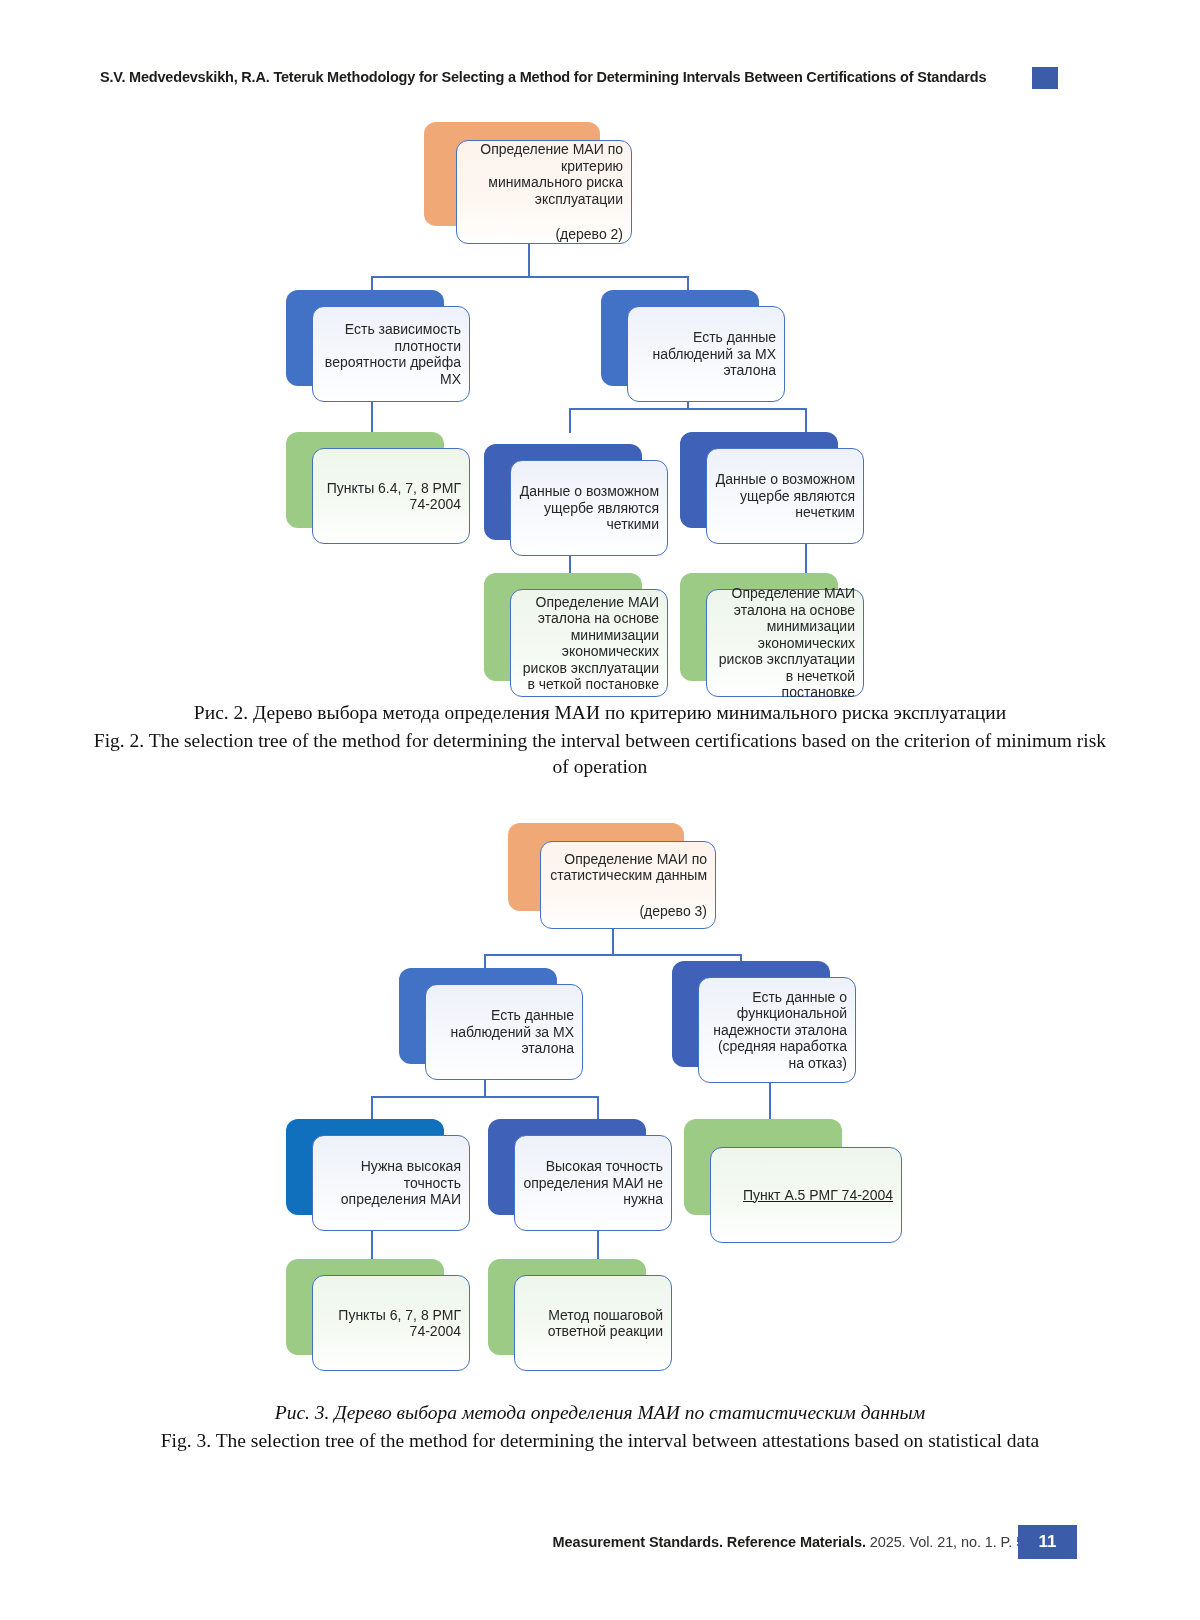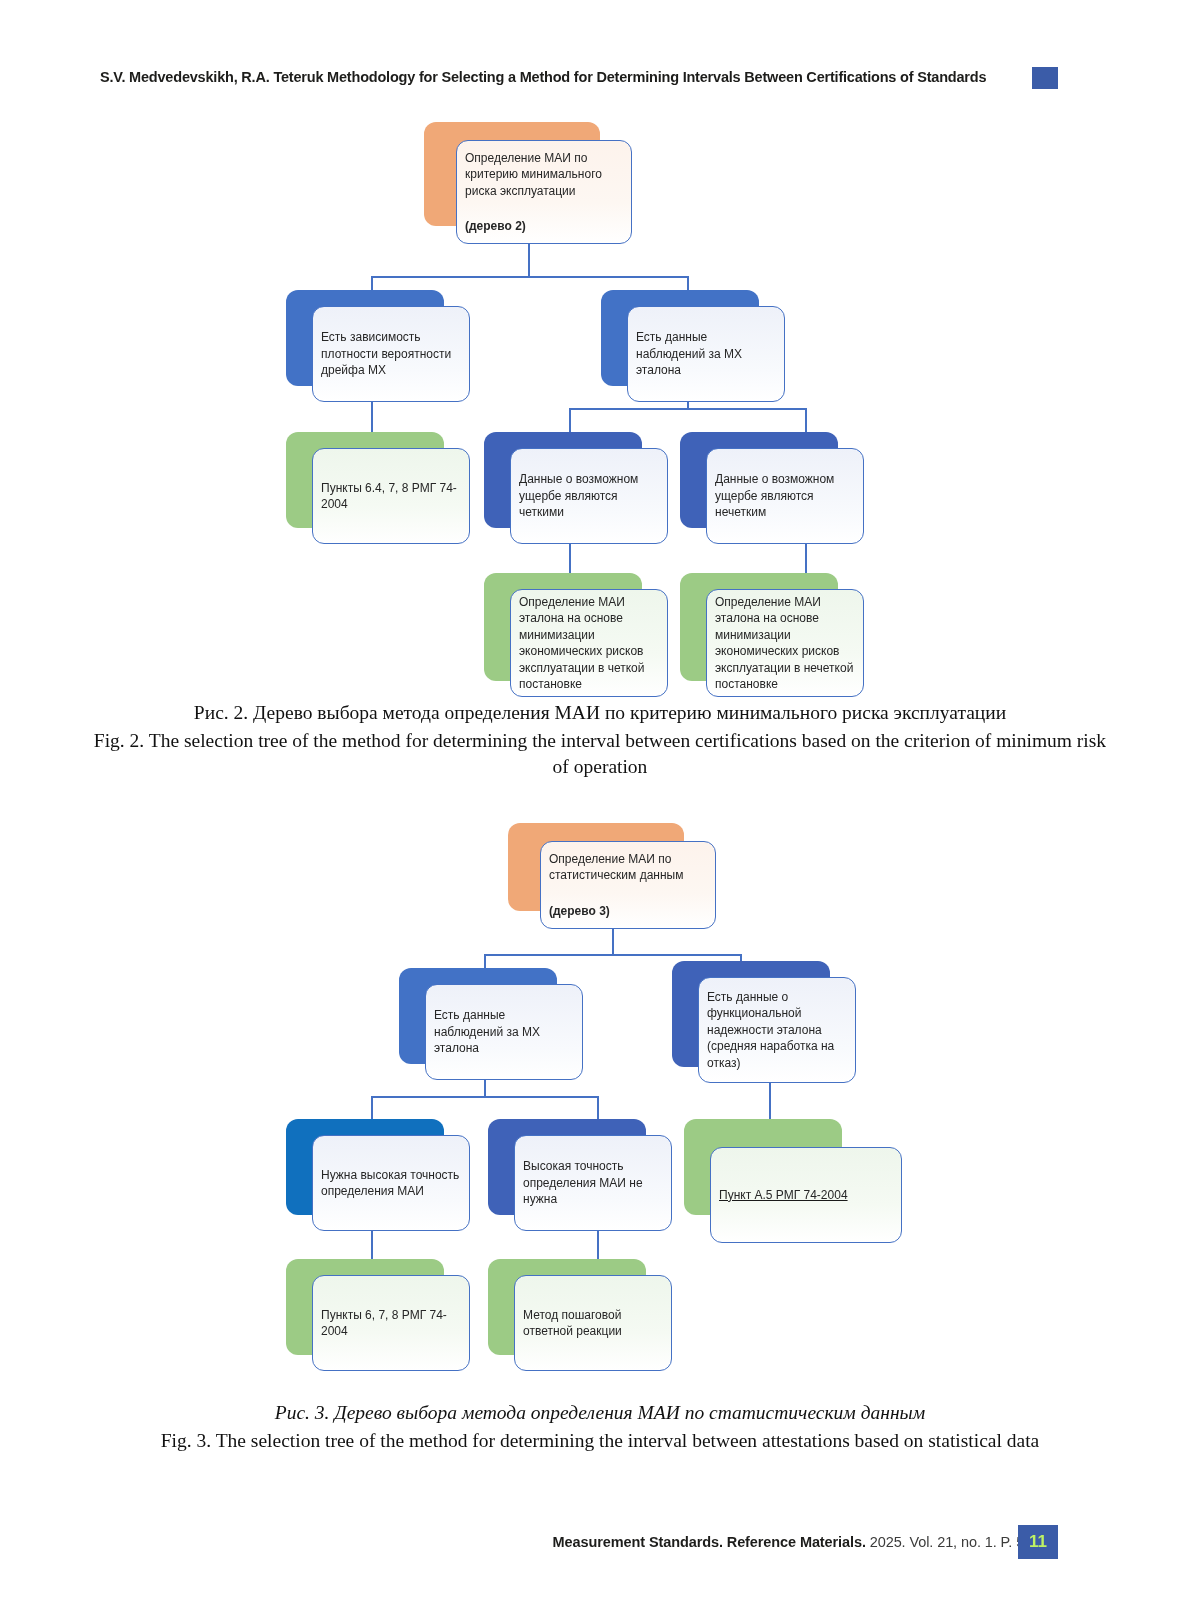--- a/index.html
+++ b/index.html
@@ -46,25 +46,25 @@
     box-sizing:border-box;
     display:flex;align-items:center;justify-content:center;
   }
   .node.accent-green .card{
     background:linear-gradient(180deg,#eef6ec 0%,#f5faf3 60%,#ffffff 100%);
   }
   .node.accent-orange .card{
     background:linear-gradient(180deg,#fdf3ec 0%,#fdf7f2 60%,#ffffff 100%);
   }
   .node .label{
-    font-size:12px;line-height:16.5px;
-    text-align:left;color:#262626;font-weight:400;
+    font-size:14px;line-height:16.5px;
+    text-align:right;color:#262626;font-weight:400;
     padding:0 8px;width:100%;
   }
-  .node .label .sub{display:block;margin-top:19px;font-weight:bold;}
+  .node .label .sub{display:block;margin-top:19px;}
 
   
   .conn{position:absolute;background:#4571c4;}
   .conn.v{width:1.6px;}
   .conn.h{height:1.6px;}
 
   
   .caption{
     position:absolute;left:90px;width:1020px;
     text-align:center;
@@ -74,22 +74,22 @@
 
   
   .footer{position:absolute;left:0;top:1525px;width:1200px;height:40px;}
   .footer-text{
     position:absolute;right:152px;top:6px;
     font-size:14.5px;line-height:22px;white-space:nowrap;color:#3c3c3b;
     letter-spacing:-0.1px;
   }
   .footer-text b{color:#1d1d1b;font-weight:700;}
   .footer-page{
-    position:absolute;left:1018px;top:0px;width:40px;height:34px;
-    background:#3b5ca8;color:#bef264;
+    position:absolute;left:1018px;top:0px;width:59px;height:34px;
+    background:#3b5ca8;color:#ffffff;
     font-size:17px;font-weight:700;
     display:flex;align-items:center;justify-content:center;
   }
 </style>
 </head>
 <body>
 
 <div class="runhead">
   <div class="runhead-text">
     <span class="runhead-authors">S.V. Medvedevskikh, R.A. Teteruk </span><span class="runhead-title">Methodology for Selecting a Method for Determining Intervals Between Certifications of Standards</span>
@@ -136,21 +136,21 @@
       </div>
     </div>
 
     <div class="node accent-green" style="left:286px;top:322px;width:184px;height:112px;text-decoration:underline;">
       <div class="shadow" style="left:0;top:0;width:158px;height:96px;background:#9ccb85;"></div>
       <div class="card" style="left:26px;top:16px;width:158px;height:96px;">
         <div class="label">Пункты 6.4, 7, 8 РМГ 74-2004</div>
       </div>
     </div>
 
-    <div class="node" style="left:484px;top:322px;width:164px;height:112px;border-radius:10px;">
+    <div class="node" style="left:484px;top:334px;width:164px;height:112px;border-radius:10px;">
       <div class="shadow" style="left:0;top:0;width:158px;height:96px;background:#3f62b8;"></div>
       <div class="card" style="left:26px;top:16px;width:158px;height:96px;">
         <div class="label">Данные о возможном ущербе являются четкими</div>
       </div>
     </div>
 
     <div class="node" style="left:680px;top:322px;width:184px;height:104px;">
       <div class="shadow" style="left:0;top:0;width:158px;height:96px;background:#3f62b8;"></div>
       <div class="card" style="left:26px;top:16px;width:158px;height:96px;">
         <div class="label">Данные о возможном ущербе являются нечетким</div>

